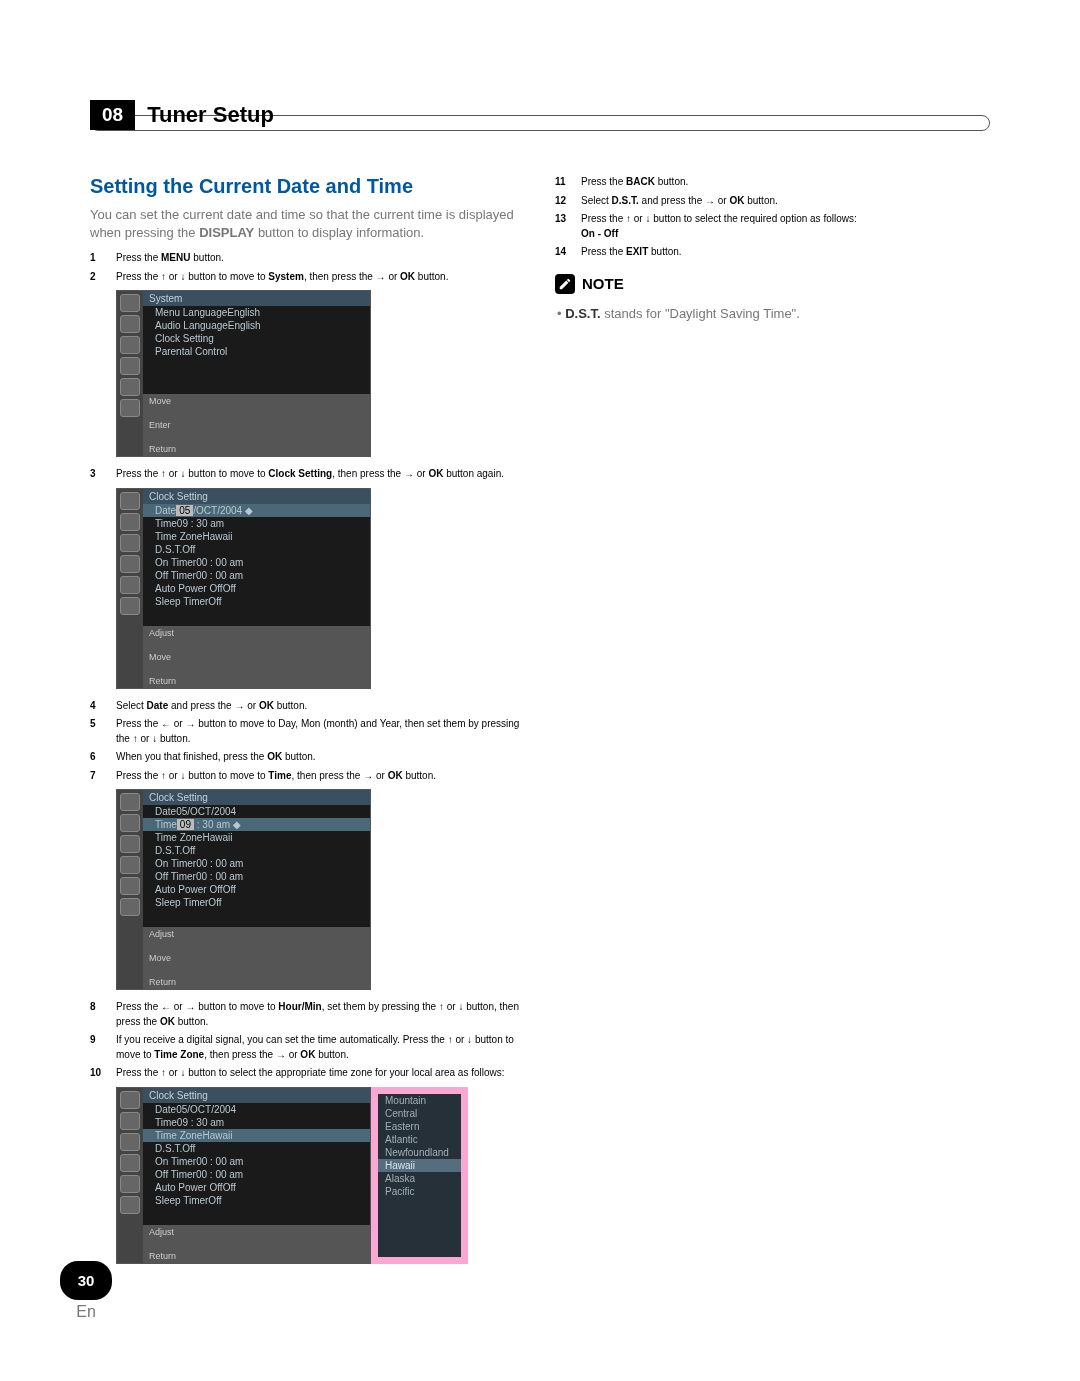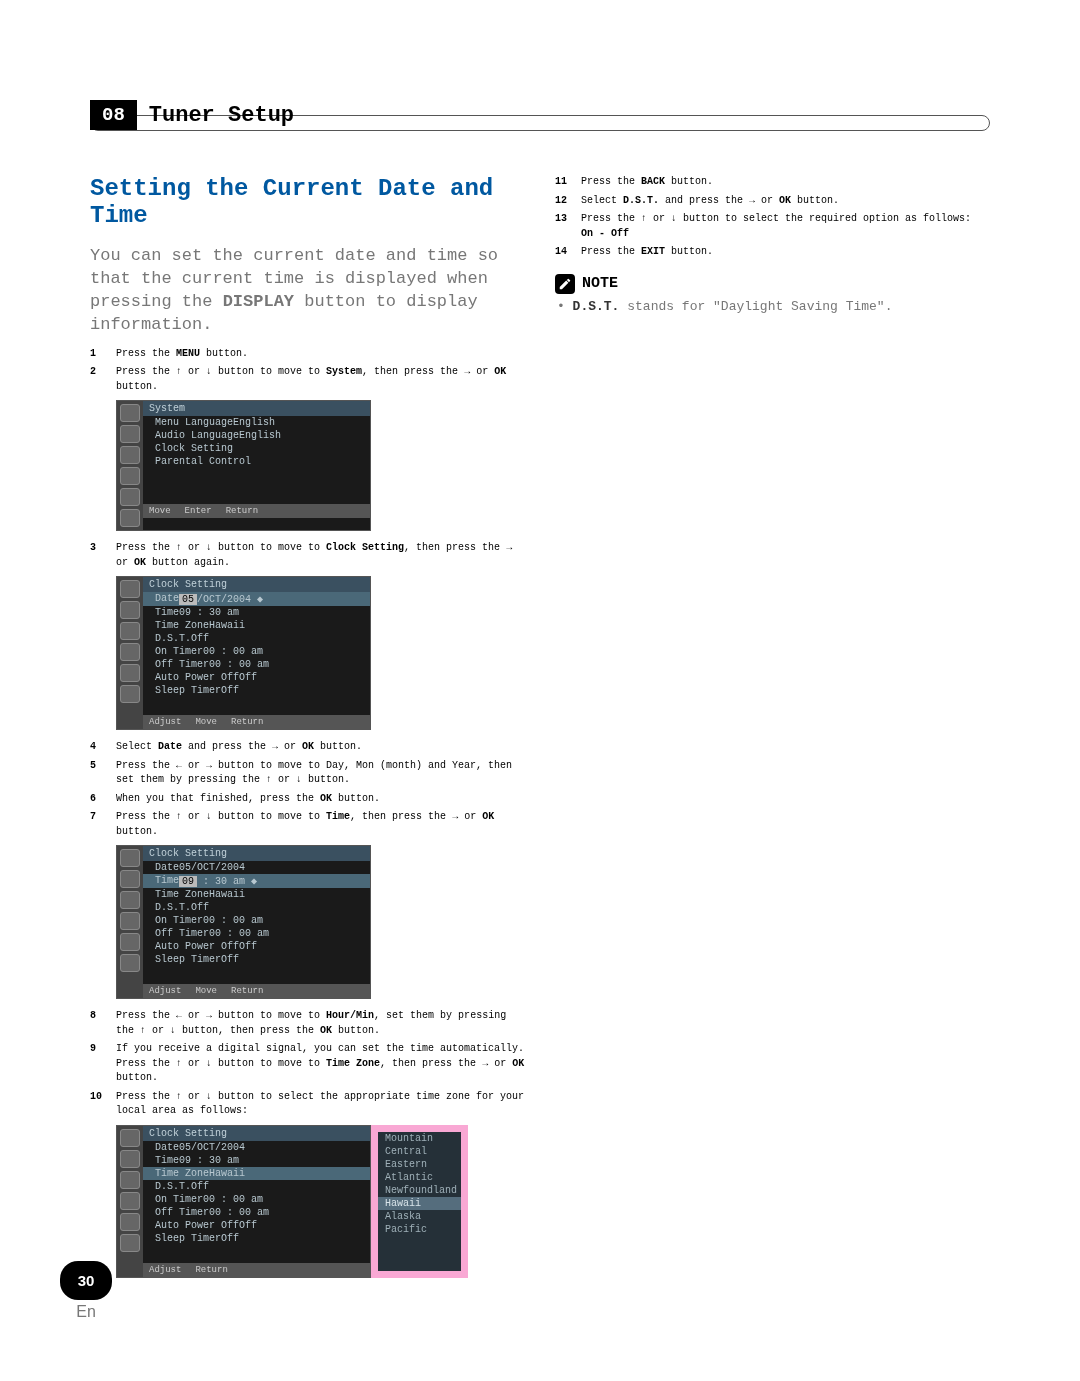--- a/index.html
+++ b/index.html
@@ -7,21 +7,20 @@
     font-family: Arial, Helvetica, sans-serif;
     background: #fff;
     width: 1080px;
     height: 1381px;
     position: relative;
     color: #000;
     font-size: 14px;
   }
   .page {
     padding: 100px 90px 40px 90px;
-    font-family: Liberation Mono, monospace;
   }
   .chapter-bar {
     display: flex;
     align-items: center;
     margin-bottom: 45px;
     position: relative;
   }
   .chapter-num {
     background: #000;
     color: #fff;
@@ -48,26 +47,26 @@
   .columns {
     display: flex;
     gap: 30px;
   }
   .col {
     width: 440px;
   }
   .section-heading {
     color: #0058a0;
     font-weight: bold;
-    font-size: 24px;
-    margin-bottom: 16px;
+    font-size: 20px;
+    margin-bottom: 8px;
   }
   .intro {
     color: #777;
-    font-size: 17px;
+    font-size: 13px;
     line-height: 1.35;
     margin-bottom: 10px;
   }
   .steps { list-style: none; }
   .step {
     display: flex;
     margin-bottom: 4px;
     font-size: 10px;
     line-height: 1.45;
   }
@@ -129,20 +128,21 @@
     color: #000;
     padding: 0 3px;
   }
   .osd-footer {
     background: #555;
     color: #ccc;
     padding: 2px 6px;
     font-size: 9px;
     display: flex;
     gap: 14px;
+    flex-direction: column;
   }
   .osd-spacer { height: 18px; }
   .osd-popup {
     display: flex;
   }
   .popup-list {
     width: 97px;
     background: #253038;
     border: 7px solid #f9a8d4;
     font-size: 10px;
@@ -153,21 +153,21 @@
   }
   .popup-list .sel {
     background: #556d7d;
     color: #d8e4ea;
   }
   .note-box {
     display: flex;
     align-items: center;
     gap: 7px;
     margin-top: 14px;
-    margin-bottom: 5px;
+    margin-bottom: 12px;
   }
   .note-icon {
     width: 20px;
     height: 20px;
     background: #000;
     border-radius: 4px;
     display: flex;
     align-items: center;
     justify-content: center;
   }

